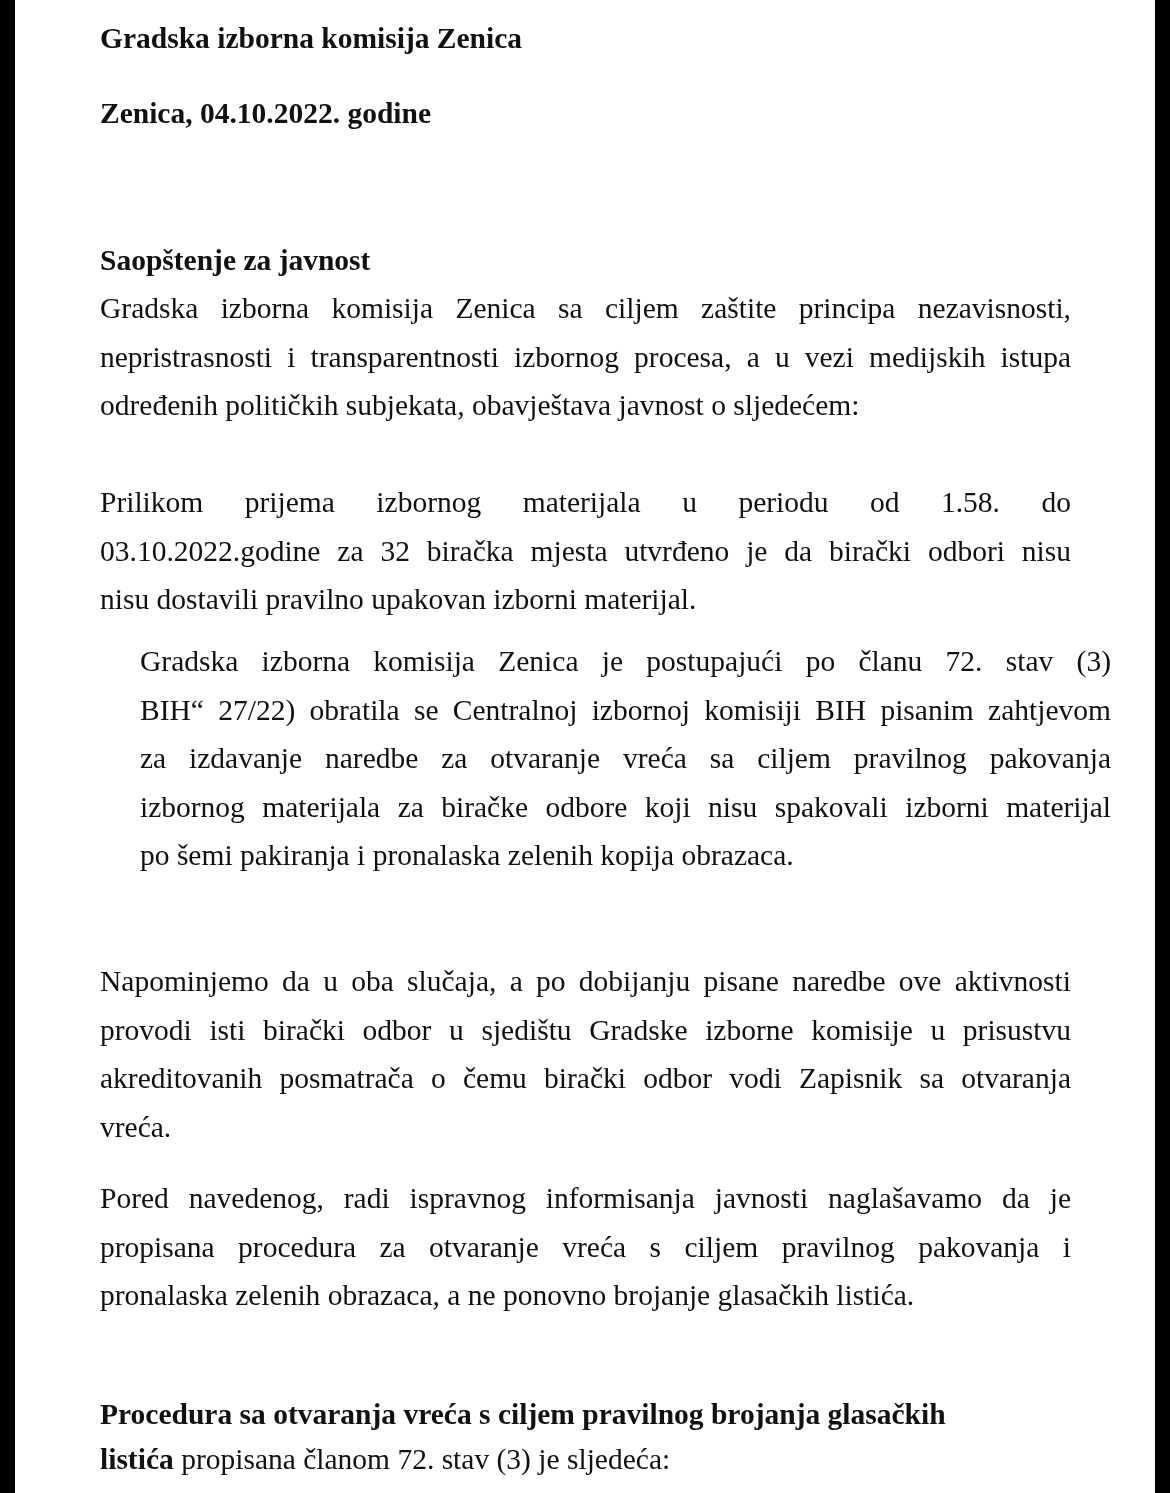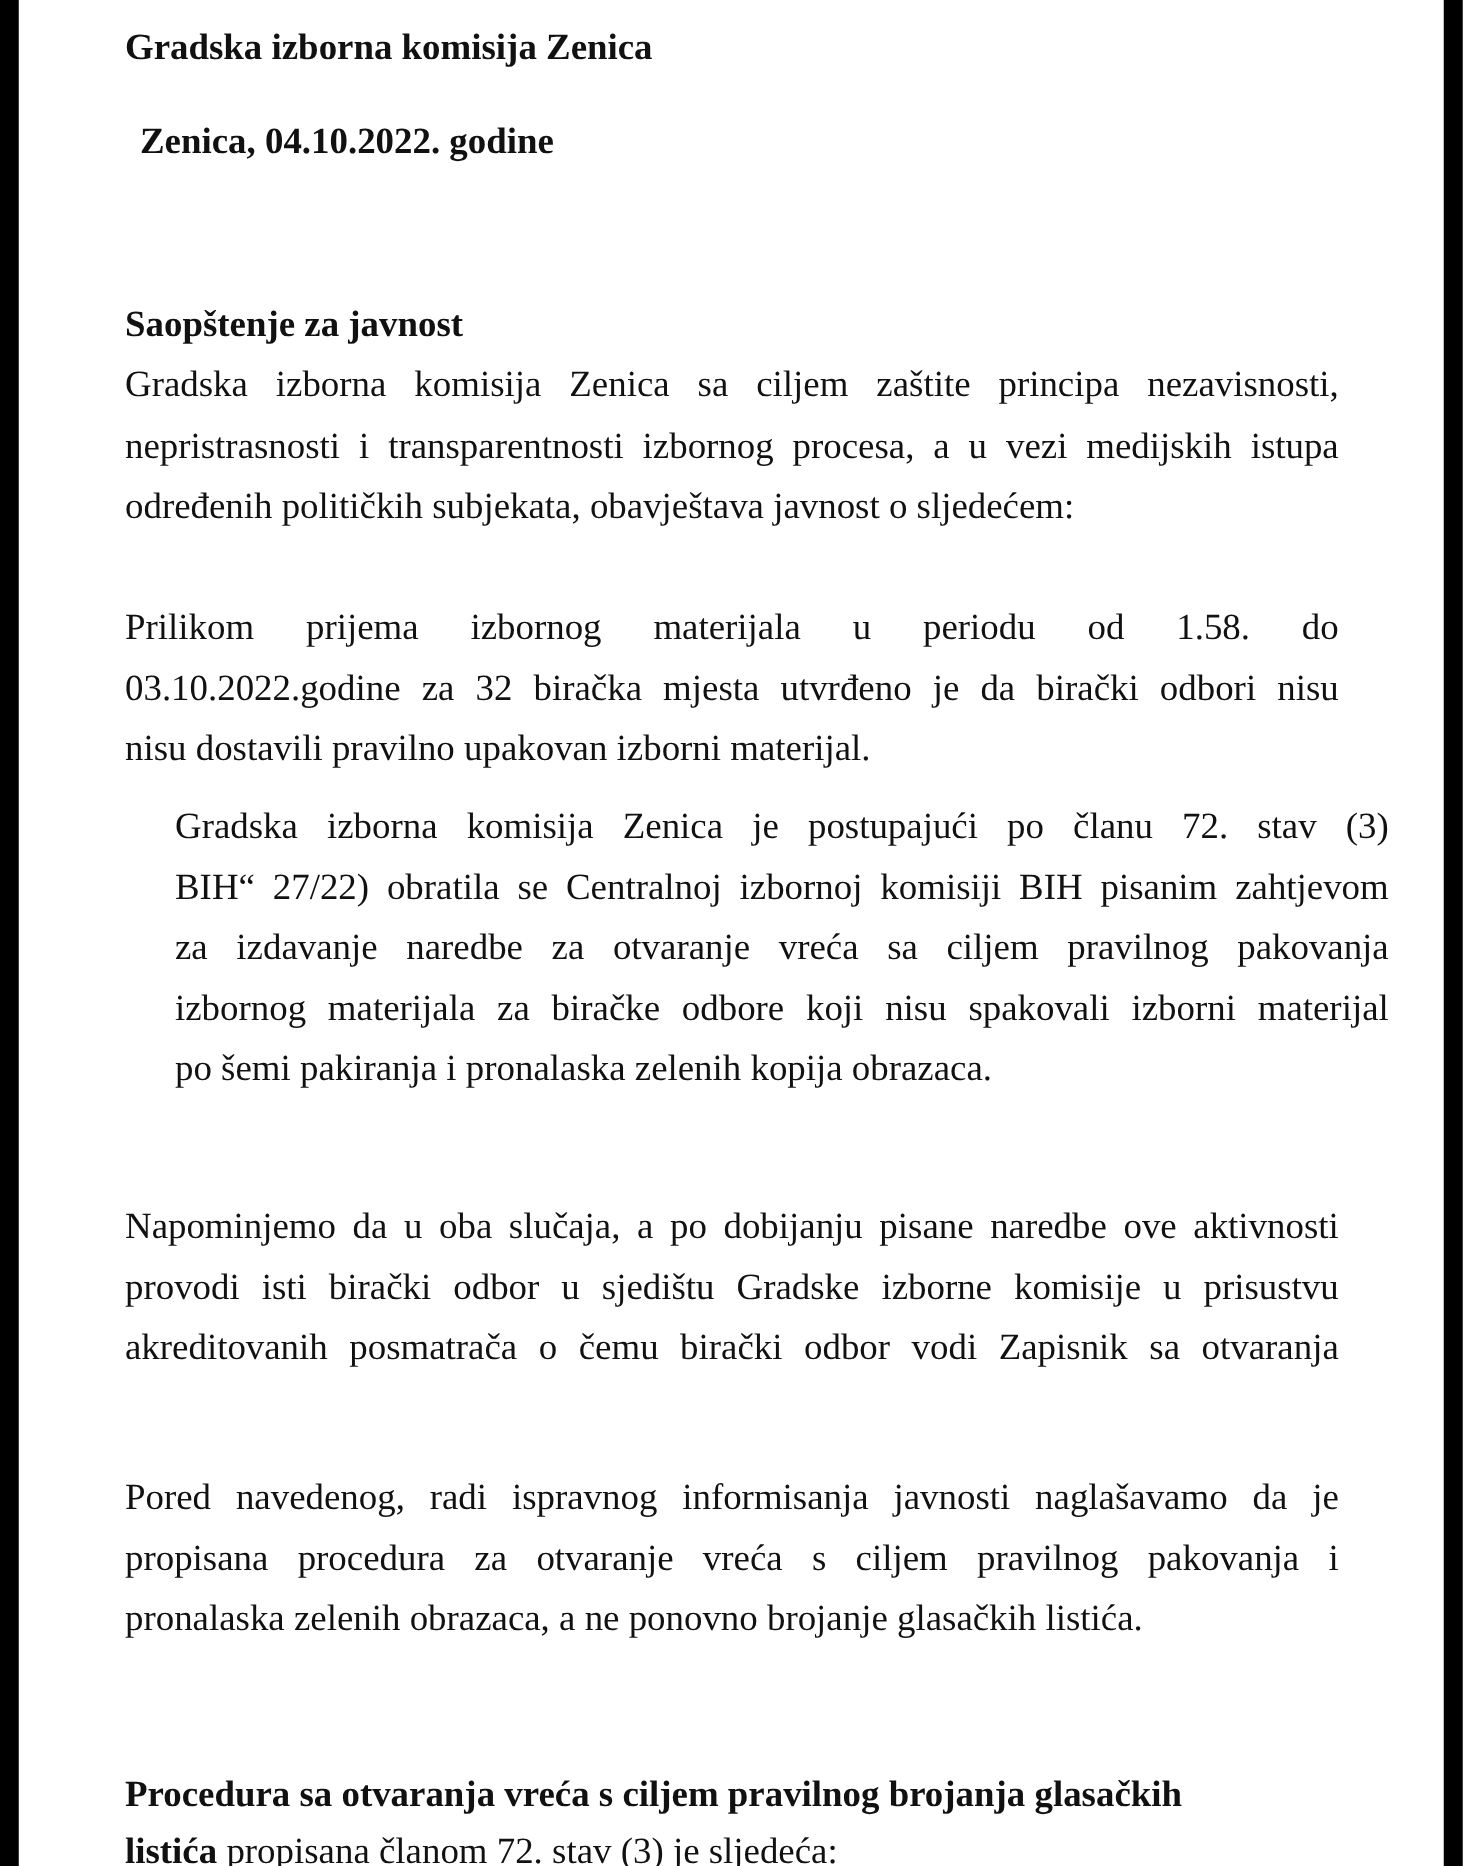--- a/index.html
+++ b/index.html
@@ -49,30 +49,30 @@
     }
     .line {
       display: block;
       text-align: justify;
       text-align-last: justify;
       white-space: nowrap;
     }
     .line.last {
       text-align-last: left;
     }
-    .b { font-weight: bold; margin-top: 22px; }
+    .b { font-weight: bold; }
   </style>
 </head>
 <body>
 
 <div class="page">
   <div class="content">
 
     <p class="hdr" style="top:14px;">Gradska izborna komisija Zenica</p>
-    <p class="hdr" style="top:89px;margin-left:12px;">Zenica, 04.10.2022. godine</p>
+    <p class="hdr" style="top:89px;">Zenica, 04.10.2022. godine</p>
     <p class="hdr" style="top:236px;text-align:right;">Saopštenje za javnost</p>
 
     <div class="p" style="top:284px;">
       <span class="line">Gradska izborna komisija Zenica sa ciljem zaštite principa nezavisnosti,</span>
       <span class="line">nepristrasnosti i transparentnosti izbornog procesa, a u vezi medijskih istupa</span>
       <span class="line last">određenih političkih subjekata, obavještava javnost o sljedećem:</span>
     </div>
 
     <div class="p" style="top:478px;">
       <span class="line">Prilikom prijema izbornog materijala u periodu od 1.58. do</span>
@@ -85,20 +85,21 @@
       <span class="line">BIH“ 27/22) obratila se Centralnoj izbornoj komisiji BIH pisanim zahtjevom</span>
       <span class="line">za izdavanje naredbe za otvaranje vreća sa ciljem pravilnog pakovanja</span>
       <span class="line">izbornog materijala za biračke odbore koji nisu spakovali izborni materijal</span>
       <span class="line last">po šemi pakiranja i pronalaska zelenih kopija obrazaca.</span>
     </div>
 
     <div class="p" style="top:957px;">
       <span class="line">Napominjemo da u oba slučaja, a po dobijanju pisane naredbe ove aktivnosti</span>
       <span class="line">provodi isti birački odbor u sjedištu Gradske izborne komisije u prisustvu</span>
       <span class="line">akreditovanih posmatrača o čemu birački odbor vodi Zapisnik sa otvaranja</span>
+      <span class="line last">vreća.</span>
     </div>
 
     <div class="p" style="top:1174px;">
       <span class="line">Pored navedenog, radi ispravnog informisanja javnosti naglašavamo da je</span>
       <span class="line">propisana procedura za otvaranje vreća s ciljem pravilnog pakovanja i</span>
       <span class="line last">pronalaska zelenih obrazaca, a ne ponovno brojanje glasačkih listića.</span>
     </div>
 
     <div class="p" style="top:1392px; line-height:45px;">
       <span class="line last b">Procedura sa otvaranja vreća s ciljem pravilnog brojanja glasačkih</span>

